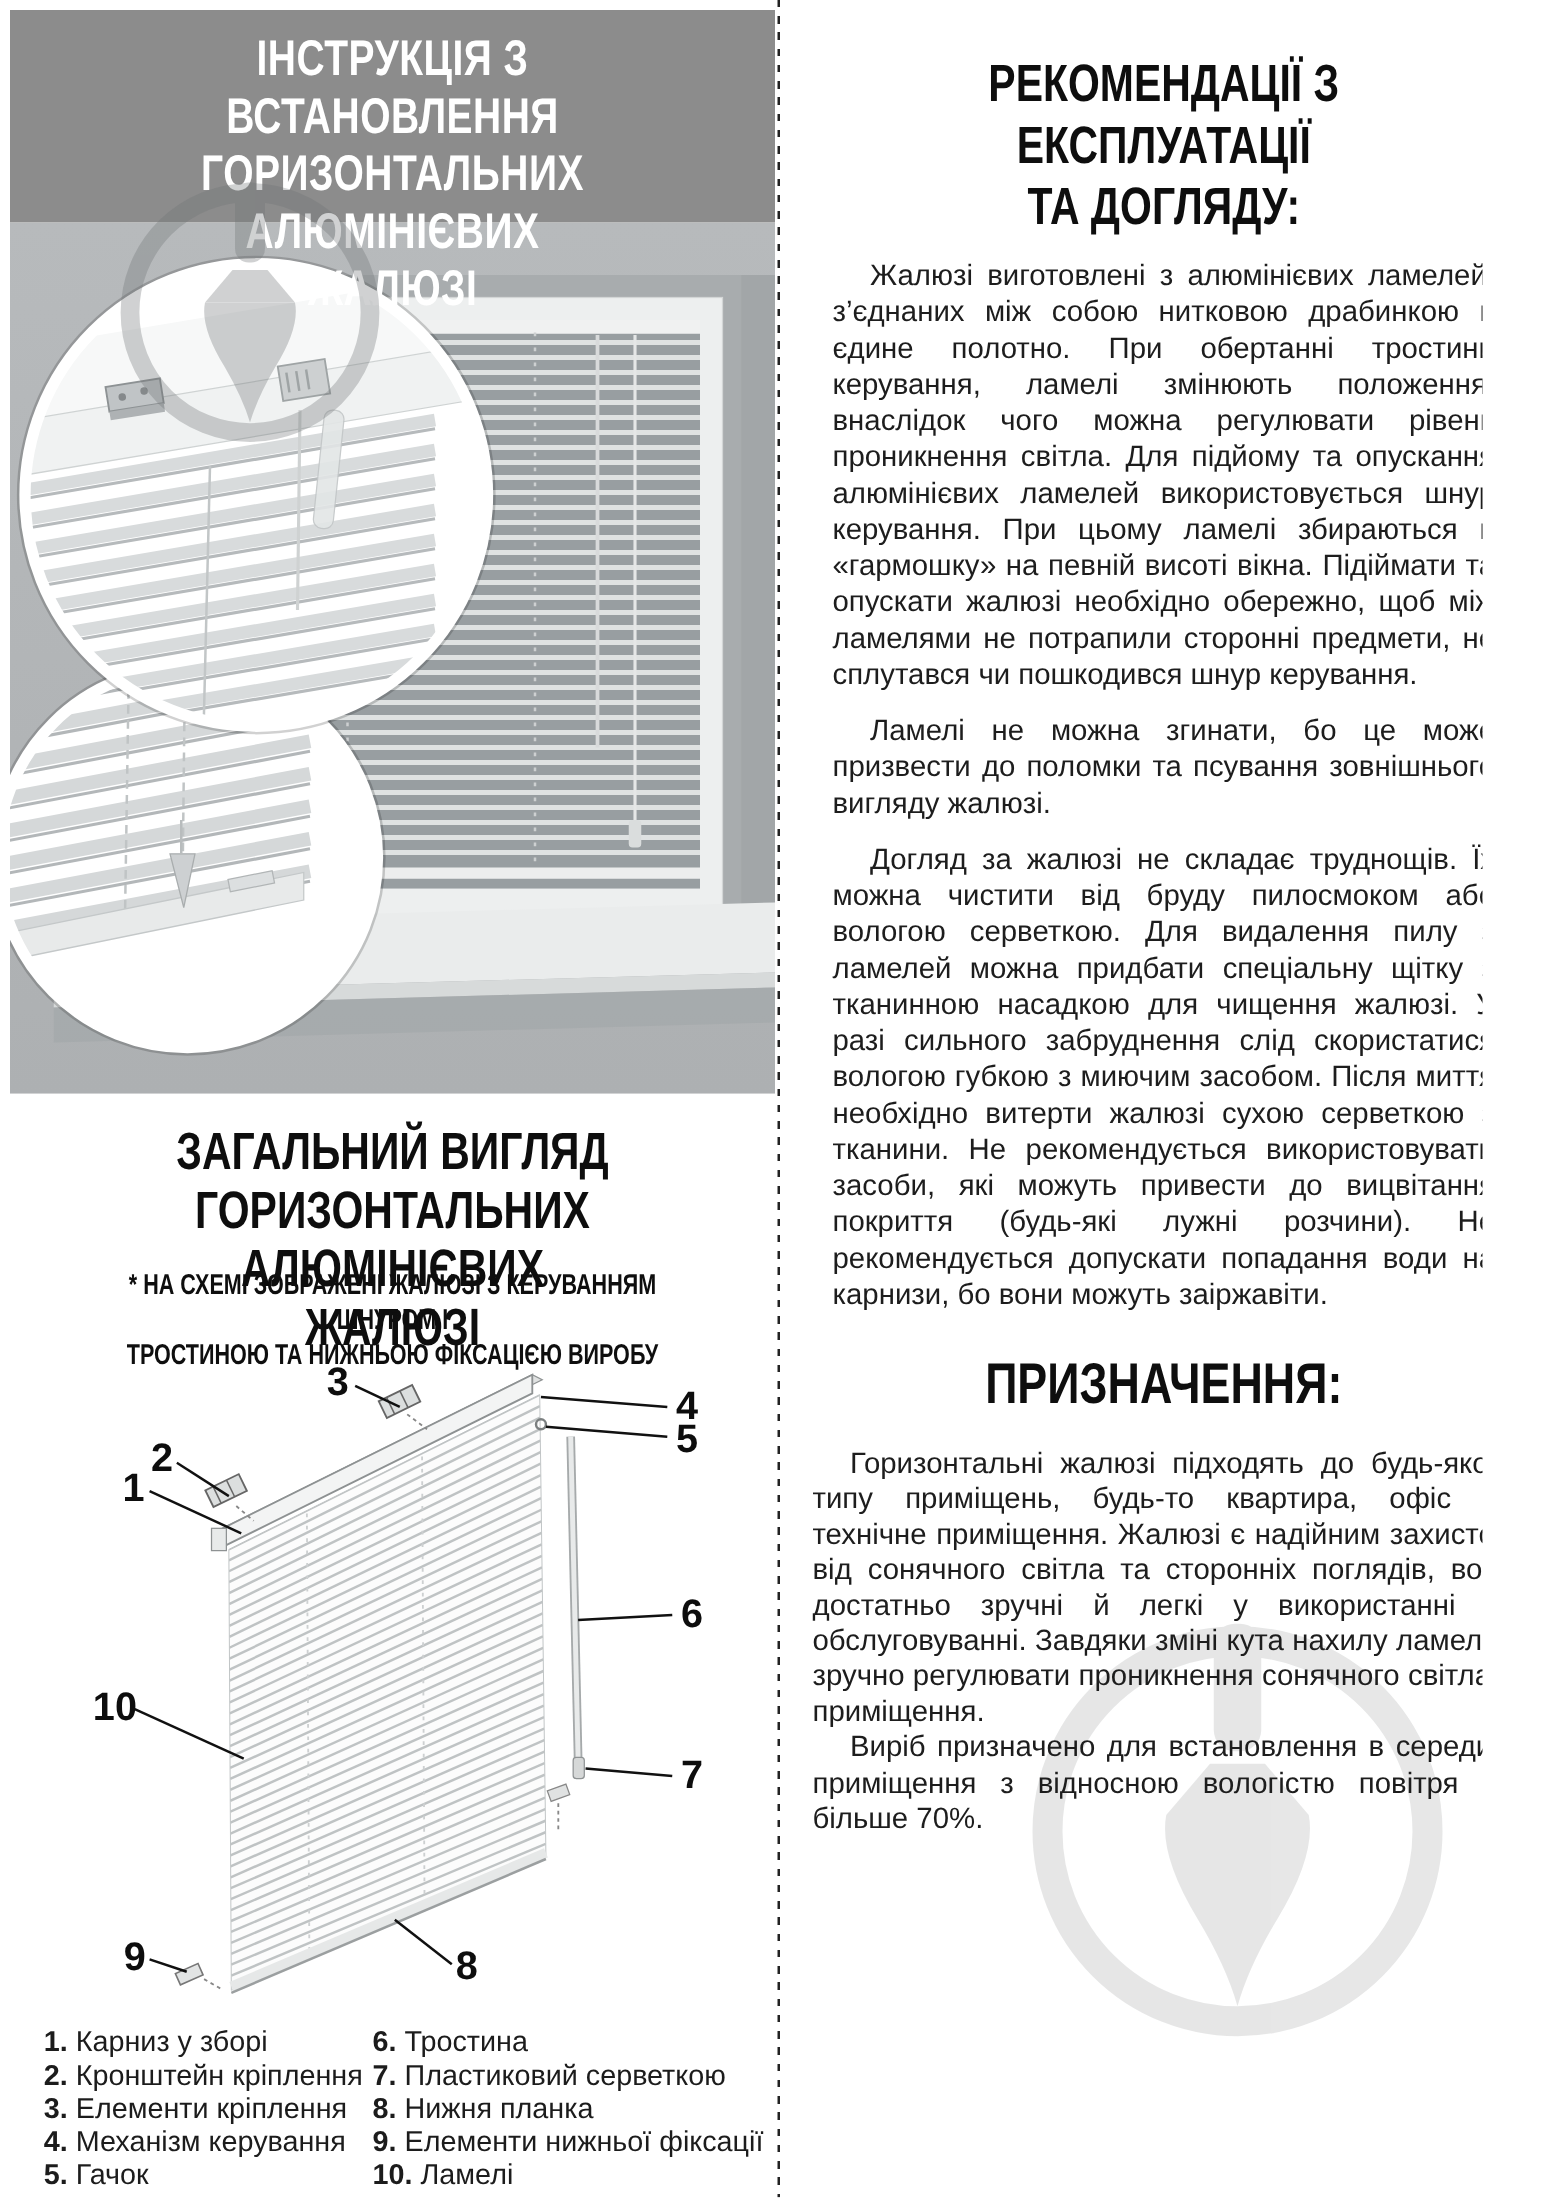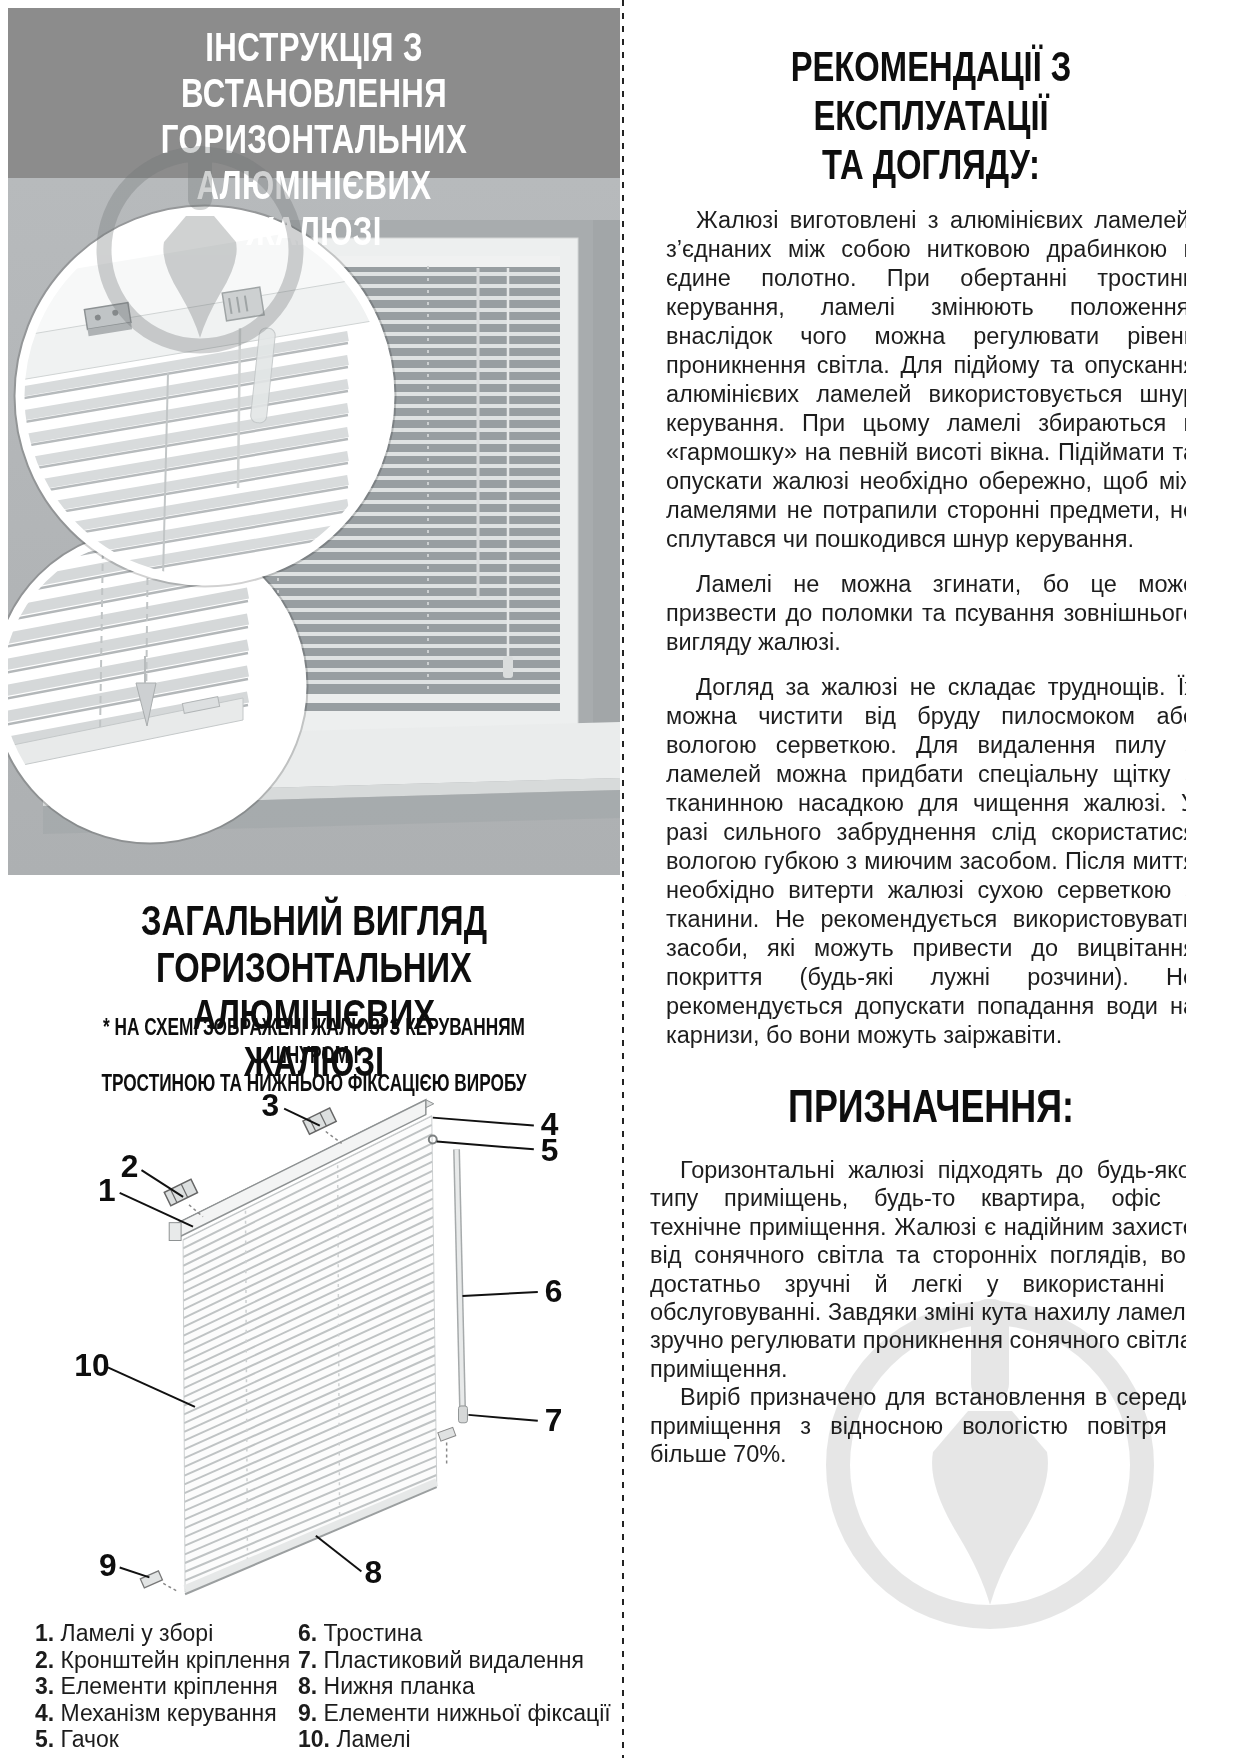--- a/index.html
+++ b/index.html
@@ -348,29 +348,29 @@
       <text class="cnum" x="536" y="226" text-anchor="middle">6</text>
       <text class="cnum" x="536" y="356" text-anchor="middle">7</text>
       <text class="cnum" x="354" y="510" text-anchor="middle">8</text>
       <text class="cnum" x="86" y="503" text-anchor="middle">9</text>
       <text class="cnum" x="70" y="301" text-anchor="middle">10</text>
     </svg>
   </div>
 
   <div class="abs legend">
     <div class="col1">
-      <div class="row"><b>1.</b> <span>Ламелі у зборі</span></div>
+      <div class="row"><b>1.</b> <span>Карниз у зборі</span></div>
       <div class="row"><b>2.</b> <span>Кронштейн кріплення</span></div>
       <div class="row"><b>3.</b> <span>Елементи кріплення</span></div>
       <div class="row"><b>4.</b> <span>Механізм керування</span></div>
       <div class="row"><b>5.</b> <span>Гачок</span></div>
     </div>
     <div class="col2">
       <div class="row"><b>6.</b> <span>Тростина</span></div>
-      <div class="row"><b>7.</b> <span>Пластиковий видалення</span></div>
+      <div class="row"><b>7.</b> <span>Пластиковий серветкою</span></div>
       <div class="row"><b>8.</b> <span>Нижня планка</span></div>
       <div class="row"><b>9.</b> <span>Елементи нижньої фіксації</span></div>
       <div class="row"><b>10.</b> <span>Ламелі</span></div>
     </div>
   </div>
 
   <div class="abs rightcol">
     <div class="rec-title cond">
       <div>РЕКОМЕНДАЦІЇ З ЕКСПЛУАТАЦІЇ</div>
       <div>ТА ДОГЛЯДУ:</div>

